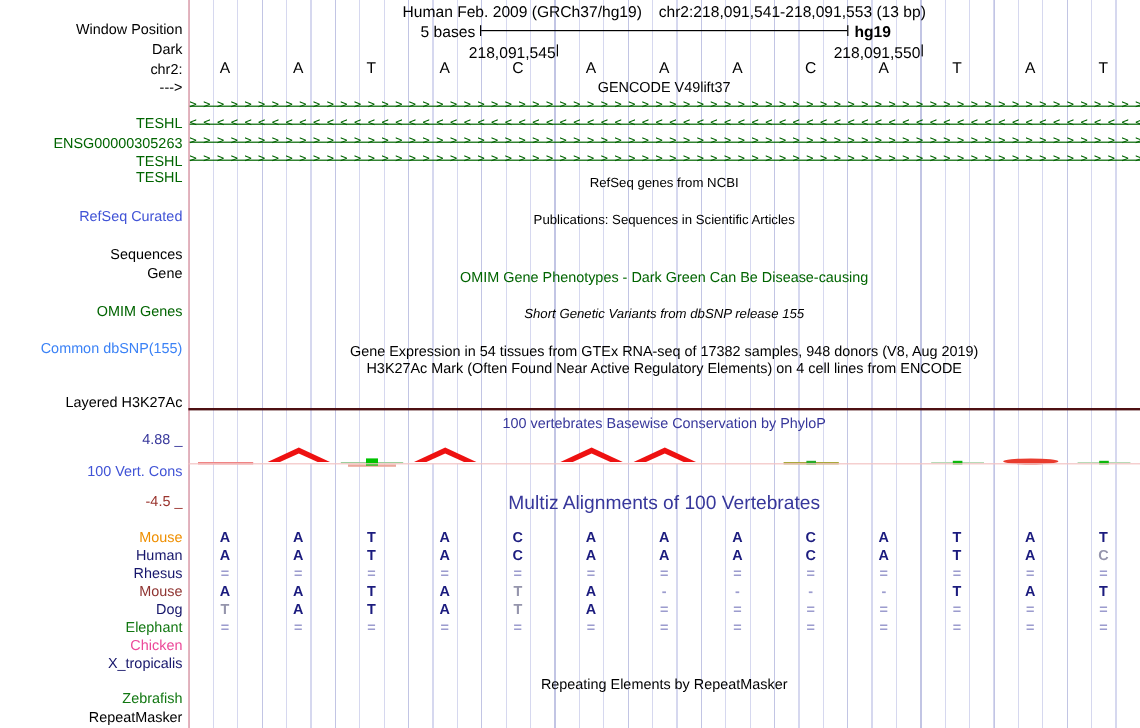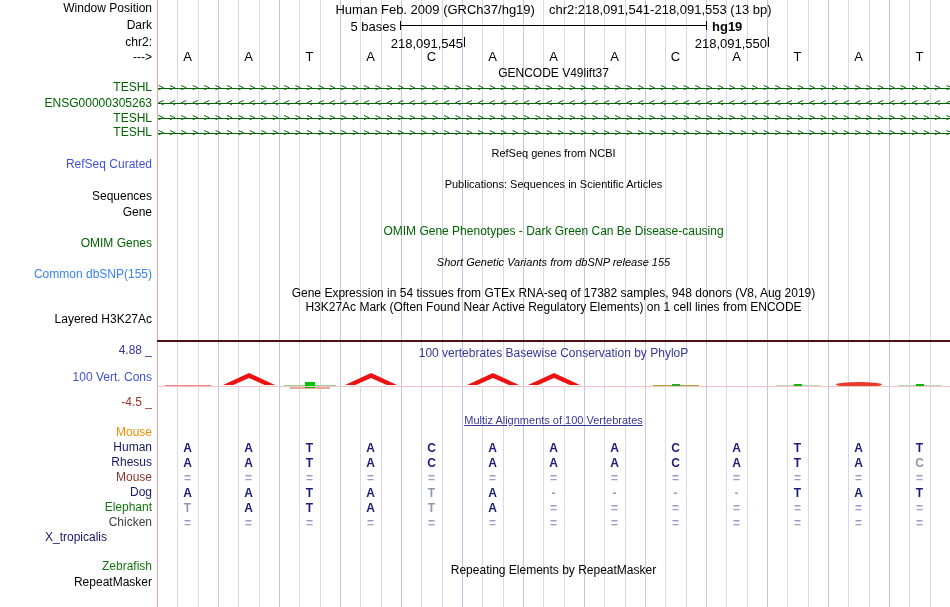--- a/index.html
+++ b/index.html
@@ -10,21 +10,21 @@
   }
   .abs{position:absolute;}
   
   #track-bg{
     left:157px;top:0;width:793px;height:607px;
     background:
       repeating-linear-gradient(to right,#c2c5e4 0,#c2c5e4 1px,transparent 1px,transparent 61px),
       repeating-linear-gradient(to right,#d6d8ef 0,#d6d8ef 1px,transparent 1px,transparent 20.33px);
   }
   #left-edge{left:157px;top:0;width:1px;height:607px;background:#f2a2a2;}
-  .lbl{left:0;width:152px;text-align:right;font-size:12px;line-height:13px;white-space:nowrap;}
+  .lbl{left:0;width:152px;text-align:right;font-size:12px;line-height:13px;white-space:nowrap;margin-top:16px;}
   .ctitle{left:157px;width:793px;text-align:center;white-space:nowrap;line-height:14px;}
   #header-line{left:157px;top:2px;width:793px;text-align:center;font-size:13px;color:#000;}
   #header-line .gap{display:inline-block;width:14px;}
   #scale-label{left:300px;top:19px;width:96px;text-align:right;font-size:13px;}
   #scale-bar{left:400px;top:21px;width:305px;height:9px;border-left:1px solid #000;border-right:1px solid #000;
     background:linear-gradient(#000,#000) 0 4px/100% 1px no-repeat;}
   #genome-label{left:712px;top:19px;font-size:13px;font-weight:bold;}
   .ruler-num{top:36px;width:180px;text-align:right;font-size:13px;white-space:nowrap;}
   .ruler-tick{top:37px;width:1px;height:10px;background:#000;}
   .seq-cell{top:50px;width:61px;height:14px;line-height:14px;text-align:center;font-size:13px;color:#000;}
@@ -88,35 +88,35 @@
       <div class="abs lbl" style="top: 313px; color: rgb(0, 0, 0);">Layered H3K27Ac</div>
       <div class="abs lbl" style="top: 344px; color: rgb(55, 55, 155);">4.88 _</div>
       <div class="abs lbl" style="top: 371px; color: rgb(64, 83, 214);">100 Vert. Cons</div>
       <div class="abs lbl" style="top: 396px; color: rgb(154, 52, 46);">-4.5 _</div>
       <div class="abs lbl" style="top: 426px; color: rgb(239, 143, 0);">Mouse</div>
       <div class="abs lbl" style="top: 441px; color: rgb(22, 22, 107);">Human</div>
       <div class="abs lbl" style="top: 456px; color: rgb(22, 22, 107);">Rhesus</div>
       <div class="abs lbl" style="top: 471px; color: rgb(143, 52, 49);">Mouse</div>
       <div class="abs lbl" style="top: 486px; color: rgb(22, 22, 107);">Dog</div>
       <div class="abs lbl" style="top: 501px; color: rgb(17, 119, 17);">Elephant</div>
-      <div class="abs lbl" style="top: 516px; color: #404040;">Chicken</div>
-      <div class="abs lbl" style="top: 531px; color: rgb(22, 22, 107); text-align: center;">X_tropicalis</div>
+      <div class="abs lbl" style="top: 516px; color: #ec4899;">Chicken</div>
+      <div class="abs lbl" style="top: 531px; color: rgb(22, 22, 107);">X_tropicalis</div>
       <div class="abs lbl" style="top: 560px; color: rgb(17, 119, 17);">Zebrafish</div>
       <div class="abs lbl" style="top: 576px; color: rgb(0, 0, 0);">RepeatMasker</div>
     </div>
   <div id="titles">
       <div class="abs ctitle" style="top: 66px; color: rgb(0, 0, 0); font-size: 12px;">GENCODE V49lift37</div>
       <div class="abs ctitle" style="top: 146px; color: rgb(0, 0, 0); font-size: 11px;">RefSeq genes from NCBI</div>
       <div class="abs ctitle" style="top: 177px; color: rgb(0, 0, 0); font-size: 11px;">Publications: Sequences in Scientific Articles</div>
       <div class="abs ctitle" style="top: 224px; color: rgb(0, 100, 0); font-size: 12px;">OMIM Gene Phenotypes - Dark Green Can Be Disease-causing</div>
       <div class="abs ctitle" style="top: 255px; color: rgb(0, 0, 0); font-size: 11px; font-style: italic;">Short Genetic Variants from dbSNP release 155</div>
       <div class="abs ctitle" style="top: 286px; color: rgb(0, 0, 0); font-size: 12px;">Gene Expression in 54 tissues from GTEx RNA-seq of 17382 samples, 948 donors (V8, Aug 2019)</div>
-      <div class="abs ctitle" style="top: 300px; color: rgb(0, 0, 0); font-size: 12px;">H3K27Ac Mark (Often Found Near Active Regulatory Elements) on 1 cell lines from ENCODE</div>
+      <div class="abs ctitle" style="top: 300px; color: rgb(0, 0, 0); font-size: 12px;">H3K27Ac Mark (Often Found Near Active Regulatory Elements) on 4 cell lines from ENCODE</div>
       <div class="abs ctitle" style="top: 346px; color: rgb(55, 55, 155); font-size: 12px;">100 vertebrates Basewise Conservation by PhyloP</div>
-      <div class="abs ctitle" style="top: 413px; color: rgb(55, 55, 155); font-size: 11px; text-decoration: underline;">Multiz Alignments of 100 Vertebrates</div>
+      <div class="abs ctitle" style="top: 413px; color: rgb(55, 55, 155); font-size: 16px;">Multiz Alignments of 100 Vertebrates</div>
       <div class="abs ctitle" style="top: 563px; color: rgb(0, 0, 0); font-size: 12px;">Repeating Elements by RepeatMasker</div>
     </div>
   <div id="ruler-ticks">
       <div class="abs ruler-num" style="left: 283px;">218,091,545</div>
       <div class="abs ruler-tick" style="left: 464px;"></div>
       <div class="abs ruler-num" style="left: 587px;">218,091,550</div>
       <div class="abs ruler-tick" style="left: 768px;"></div>
     </div>
   <div id="seq-row">
       <div class="abs seq-cell" style="left: 157px;">A</div>

